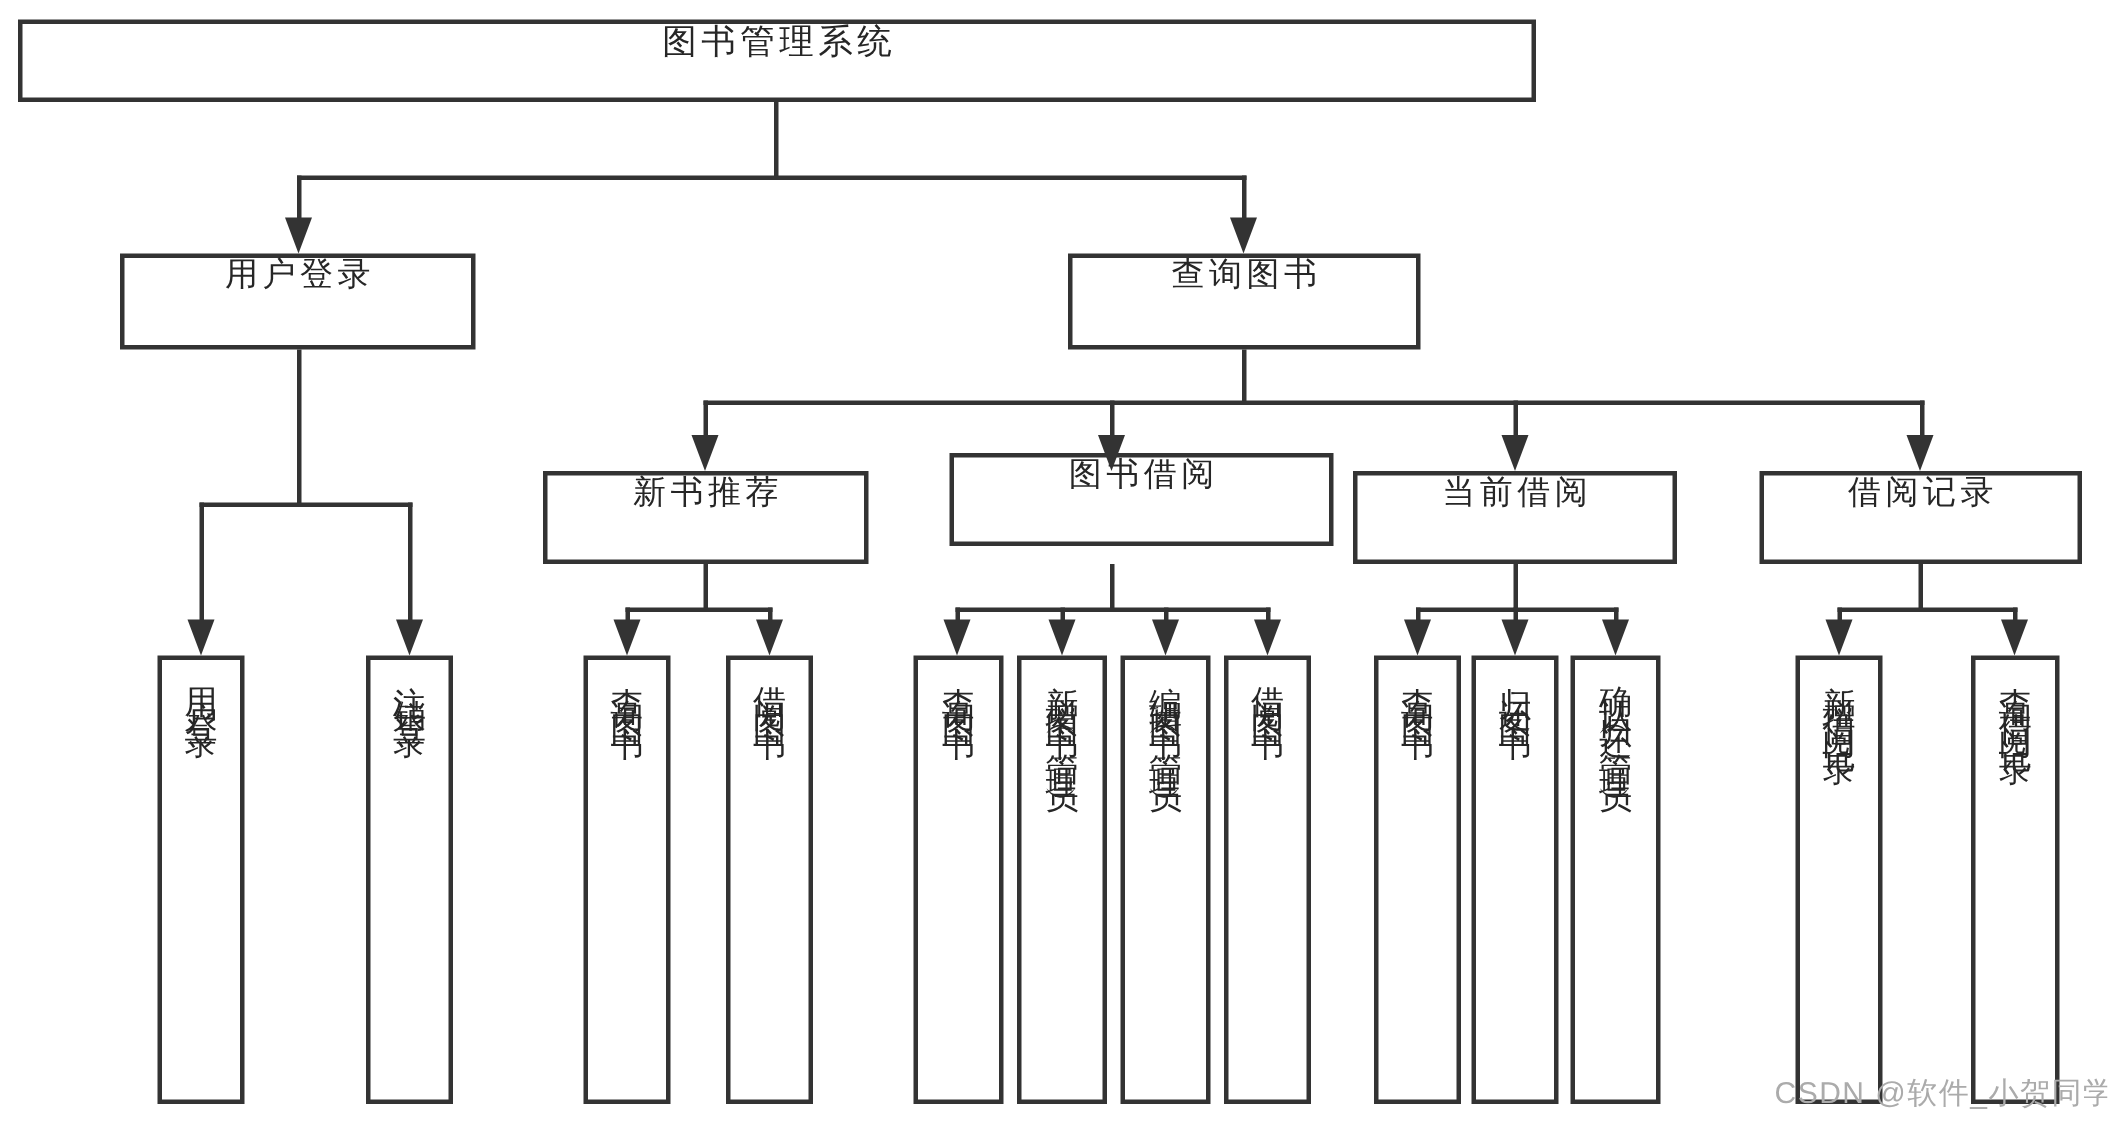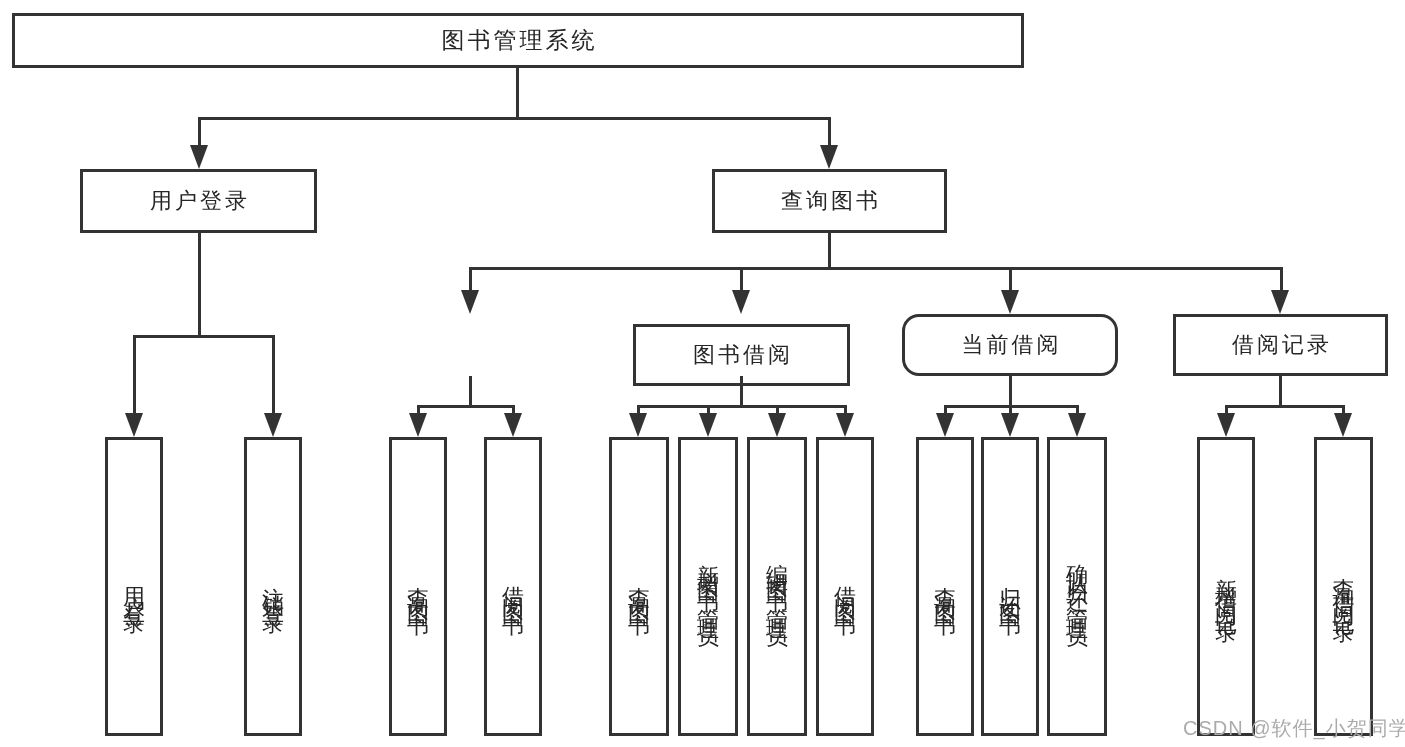--- a/index.html
+++ b/index.html
@@ -3,21 +3,21 @@
 <meta charset="utf-8">
 <style>
   html,body{margin:0;padding:0;background:#ffffff;}
   .stage{
     position:relative;width:1405px;height:747px;background:#ffffff;
     font-family:"Liberation Sans",sans-serif;overflow:hidden;
   }
   
   .node{
     position:absolute;background:#ffffff;border:3px solid #333333;
-    box-sizing:border-box;display:flex;align-items:center;justify-content:center;
+    box-sizing:border-box;display:flex;align-items:flex-start;justify-content:center;
   }
   .node .lbl{
     font-size:22px;color:#262626;letter-spacing:3px;text-indent:3px;
     white-space:nowrap;line-height:1;
   }
   .root .lbl{font-size:23px;}
   .leaf .lbl{
     writing-mode:vertical-rl;text-orientation:mixed;
     font-size:22px;color:#262626;letter-spacing:9px;text-indent:0;
     line-height:1;white-space:nowrap;
@@ -44,24 +44,27 @@
     <span class="lbl">图书管理系统</span>
   </div>
 
   <div class="node" style="left:80px;top:169px;width:237px;height:64px;">
     <span class="lbl">用户登录</span>
   </div>
   <div class="node" style="left:712px;top:169px;width:235px;height:64px;">
     <span class="lbl">查询图书</span>
   </div>
 
-  <div class="node" style="left:633px;top:324px;width:217px;height:62px;">
+  <div class="node" style="left:362px;top:314px;width:217px;height:62px;">
+    <span class="lbl">新书推荐</span>
+  </div>
+  <div class="node" style="left:633px;top:302px;width:256px;height:62px;">
     <span class="lbl">图书借阅</span>
   </div>
-  <div class="node" style="left:902px;top:314px;width:216px;height:62px;border-radius:17px;">
+  <div class="node" style="left:902px;top:314px;width:216px;height:62px;">
     <span class="lbl">当前借阅</span>
   </div>
   <div class="node" style="left:1173px;top:314px;width:215px;height:62px;">
     <span class="lbl">借阅记录</span>
   </div>
 
   <div class="node leaf" style="left:105px;top:437px;width:58px;height:299px;">
     <span class="lbl">用户登录</span>
   </div>
   <div class="node leaf" style="left:244px;top:437px;width:58px;height:299px;">

